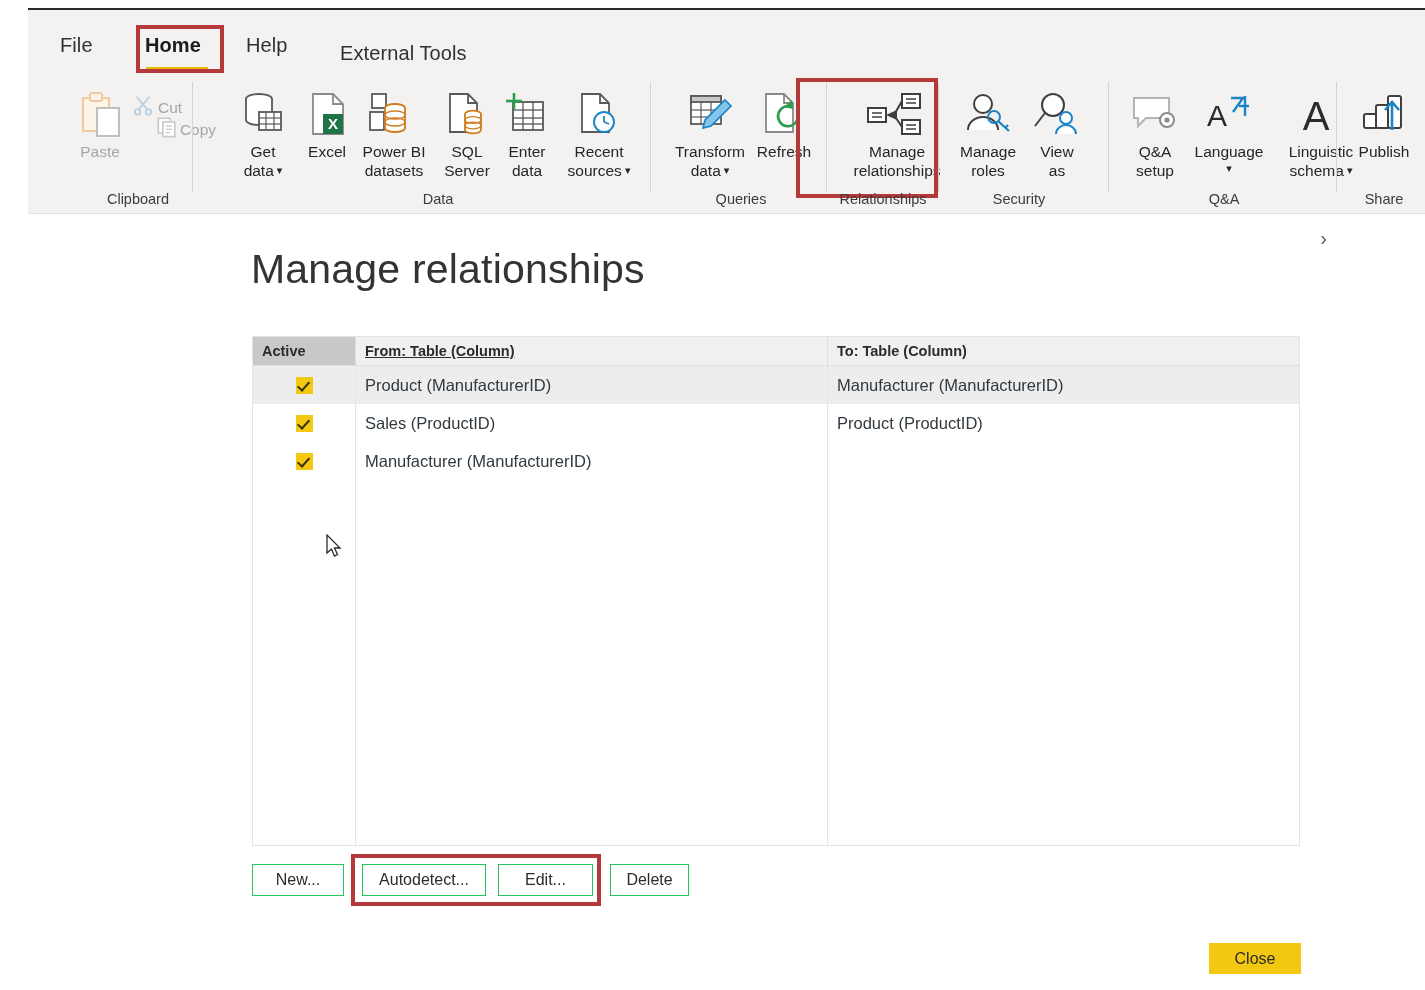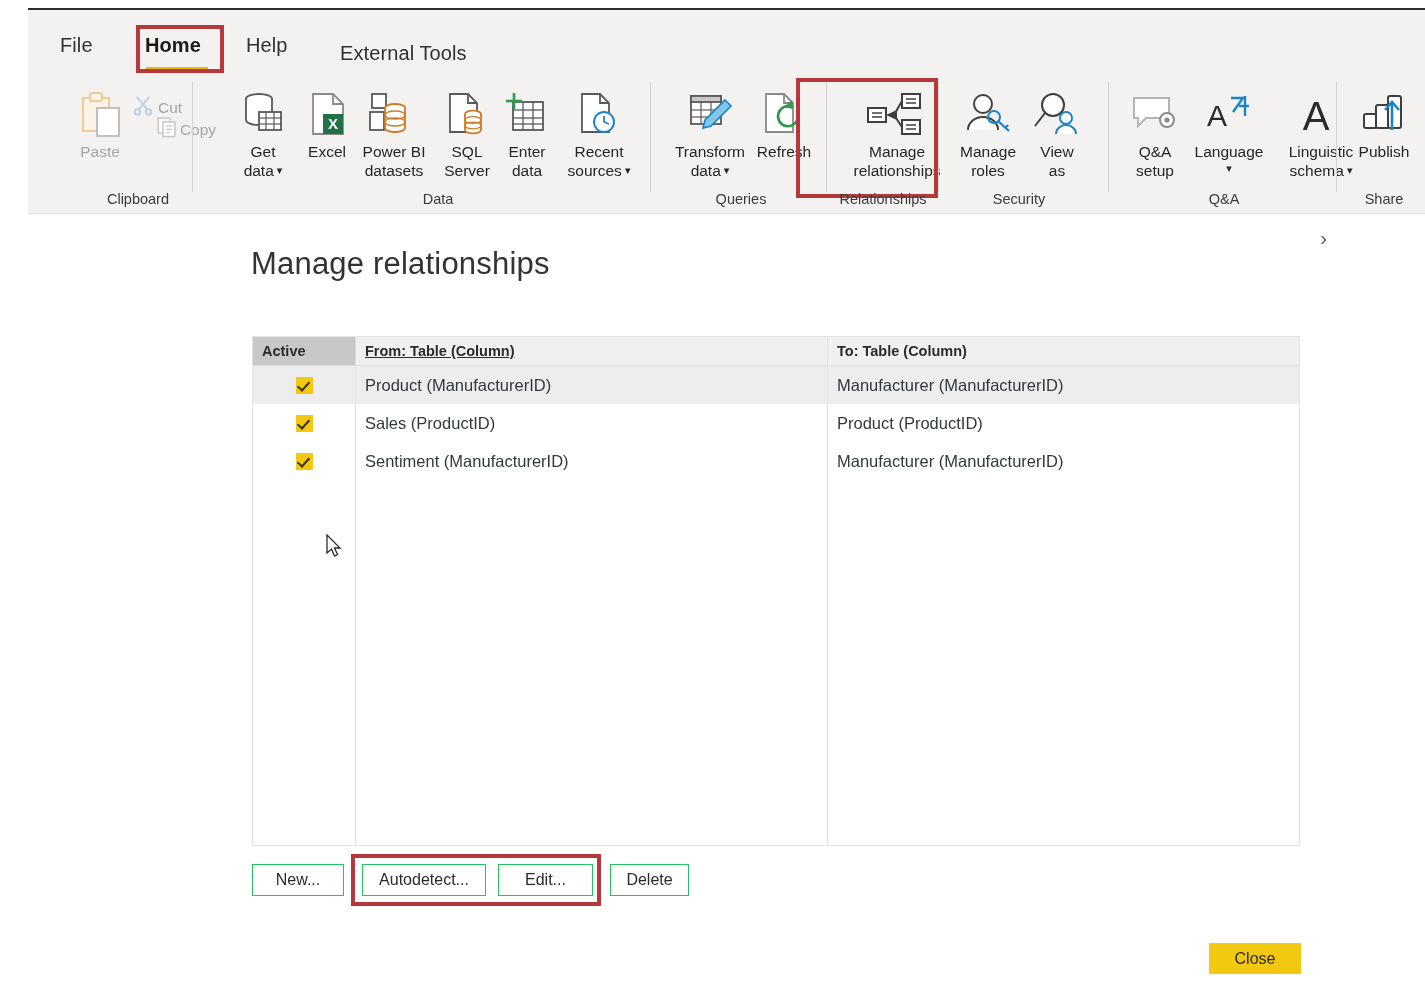--- a/index.html
+++ b/index.html
@@ -140,21 +140,21 @@
     top: 14px;
     font-size: 20px;
     color: #5a5a5a;
     cursor: pointer;
     line-height: 1;
   }
   #page-title {
     position: absolute;
     left: 251px;
     top: 32px;
-    font-size: 31px;
+    font-size: 41px;
     font-weight: 300;
     color: #333333;
     letter-spacing: 0.2px;
     white-space: nowrap;
   }
 
   
   #rel-table {
     position: absolute;
     left: 252px;
@@ -622,21 +622,20 @@
             <span class="chk"></span>
           </div>
         <div class="td c-from">Sales (ProductID)</div>
         <div class="td c-to">Product (ProductID)</div>
       </div>
 
       <div class="trow">
         <div class="td c-active">
             <span class="chk"></span>
           </div>
-        <div class="td c-from">Sentiment (ManufacturerID)</div>
         <div class="td c-to">Manufacturer (ManufacturerID)</div>
       </div>
     </div>
   </div>
 
   <button class="dlg-btn" id="btn-new">New...</button>
   <button class="dlg-btn" id="btn-autodetect">Autodetect...</button>
   <button class="dlg-btn" id="btn-edit">Edit...</button>
   <button class="dlg-btn" id="btn-delete">Delete</button>
   <div id="btns-redbox"></div>

